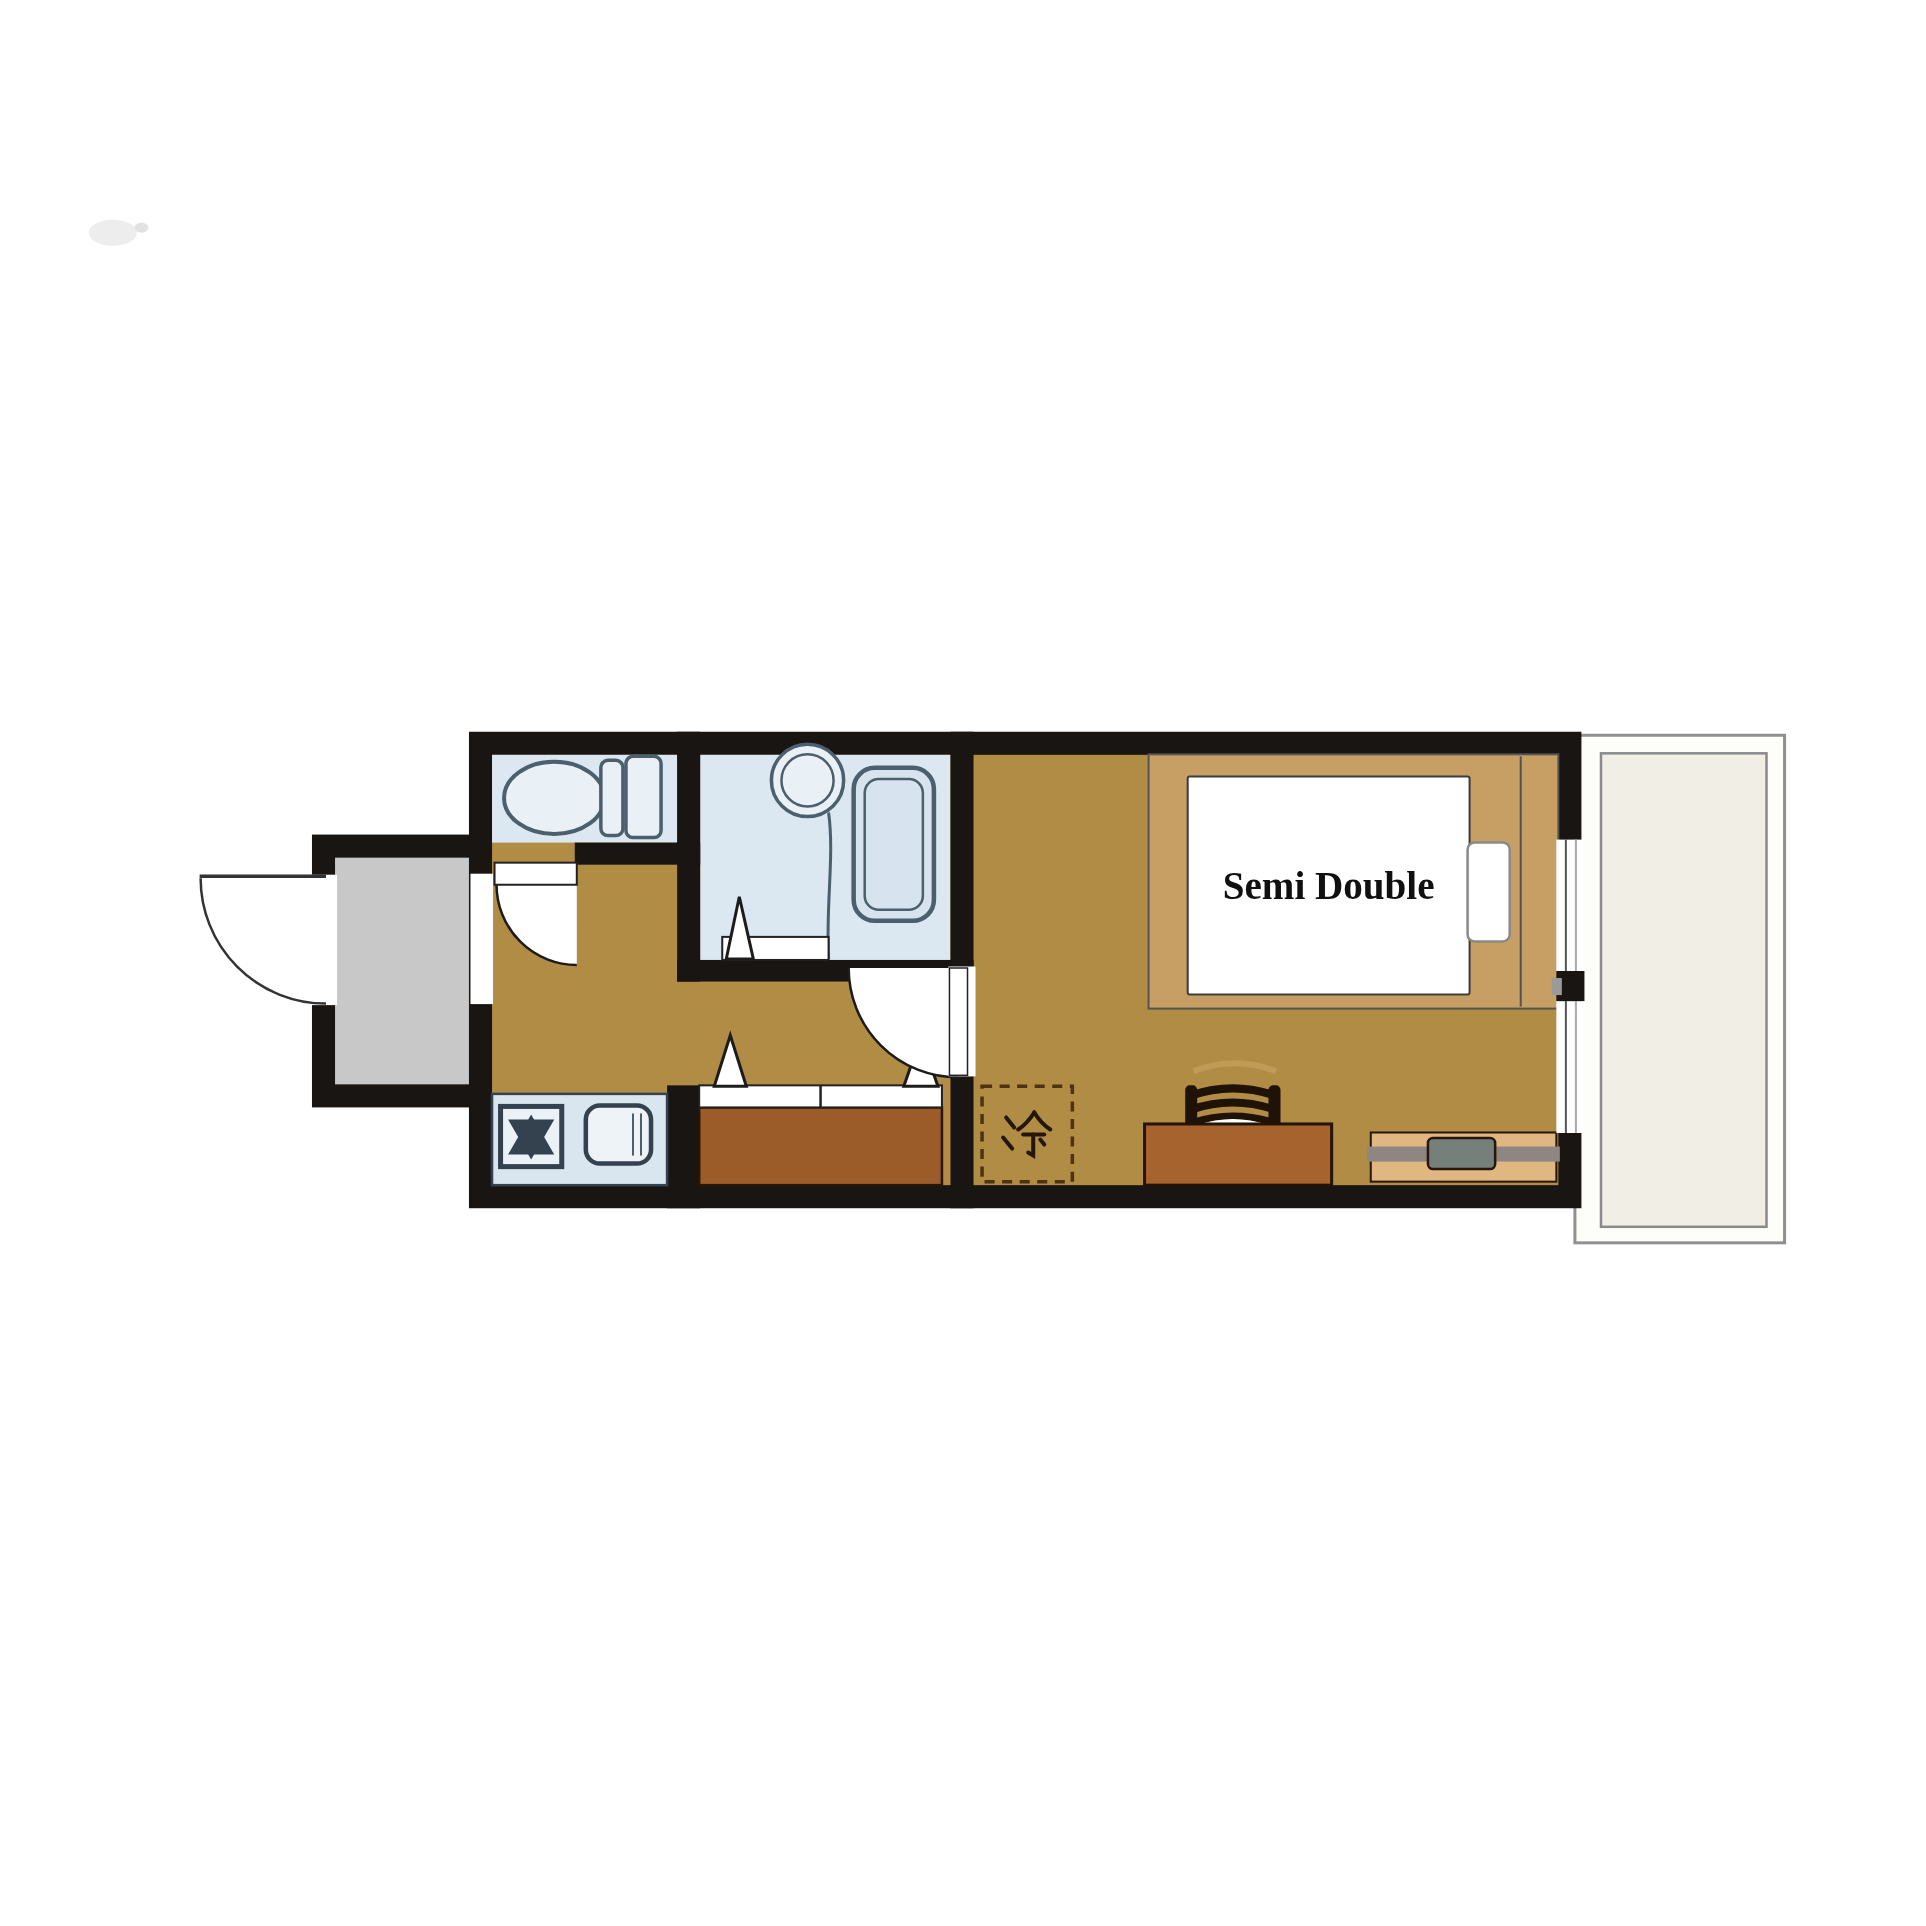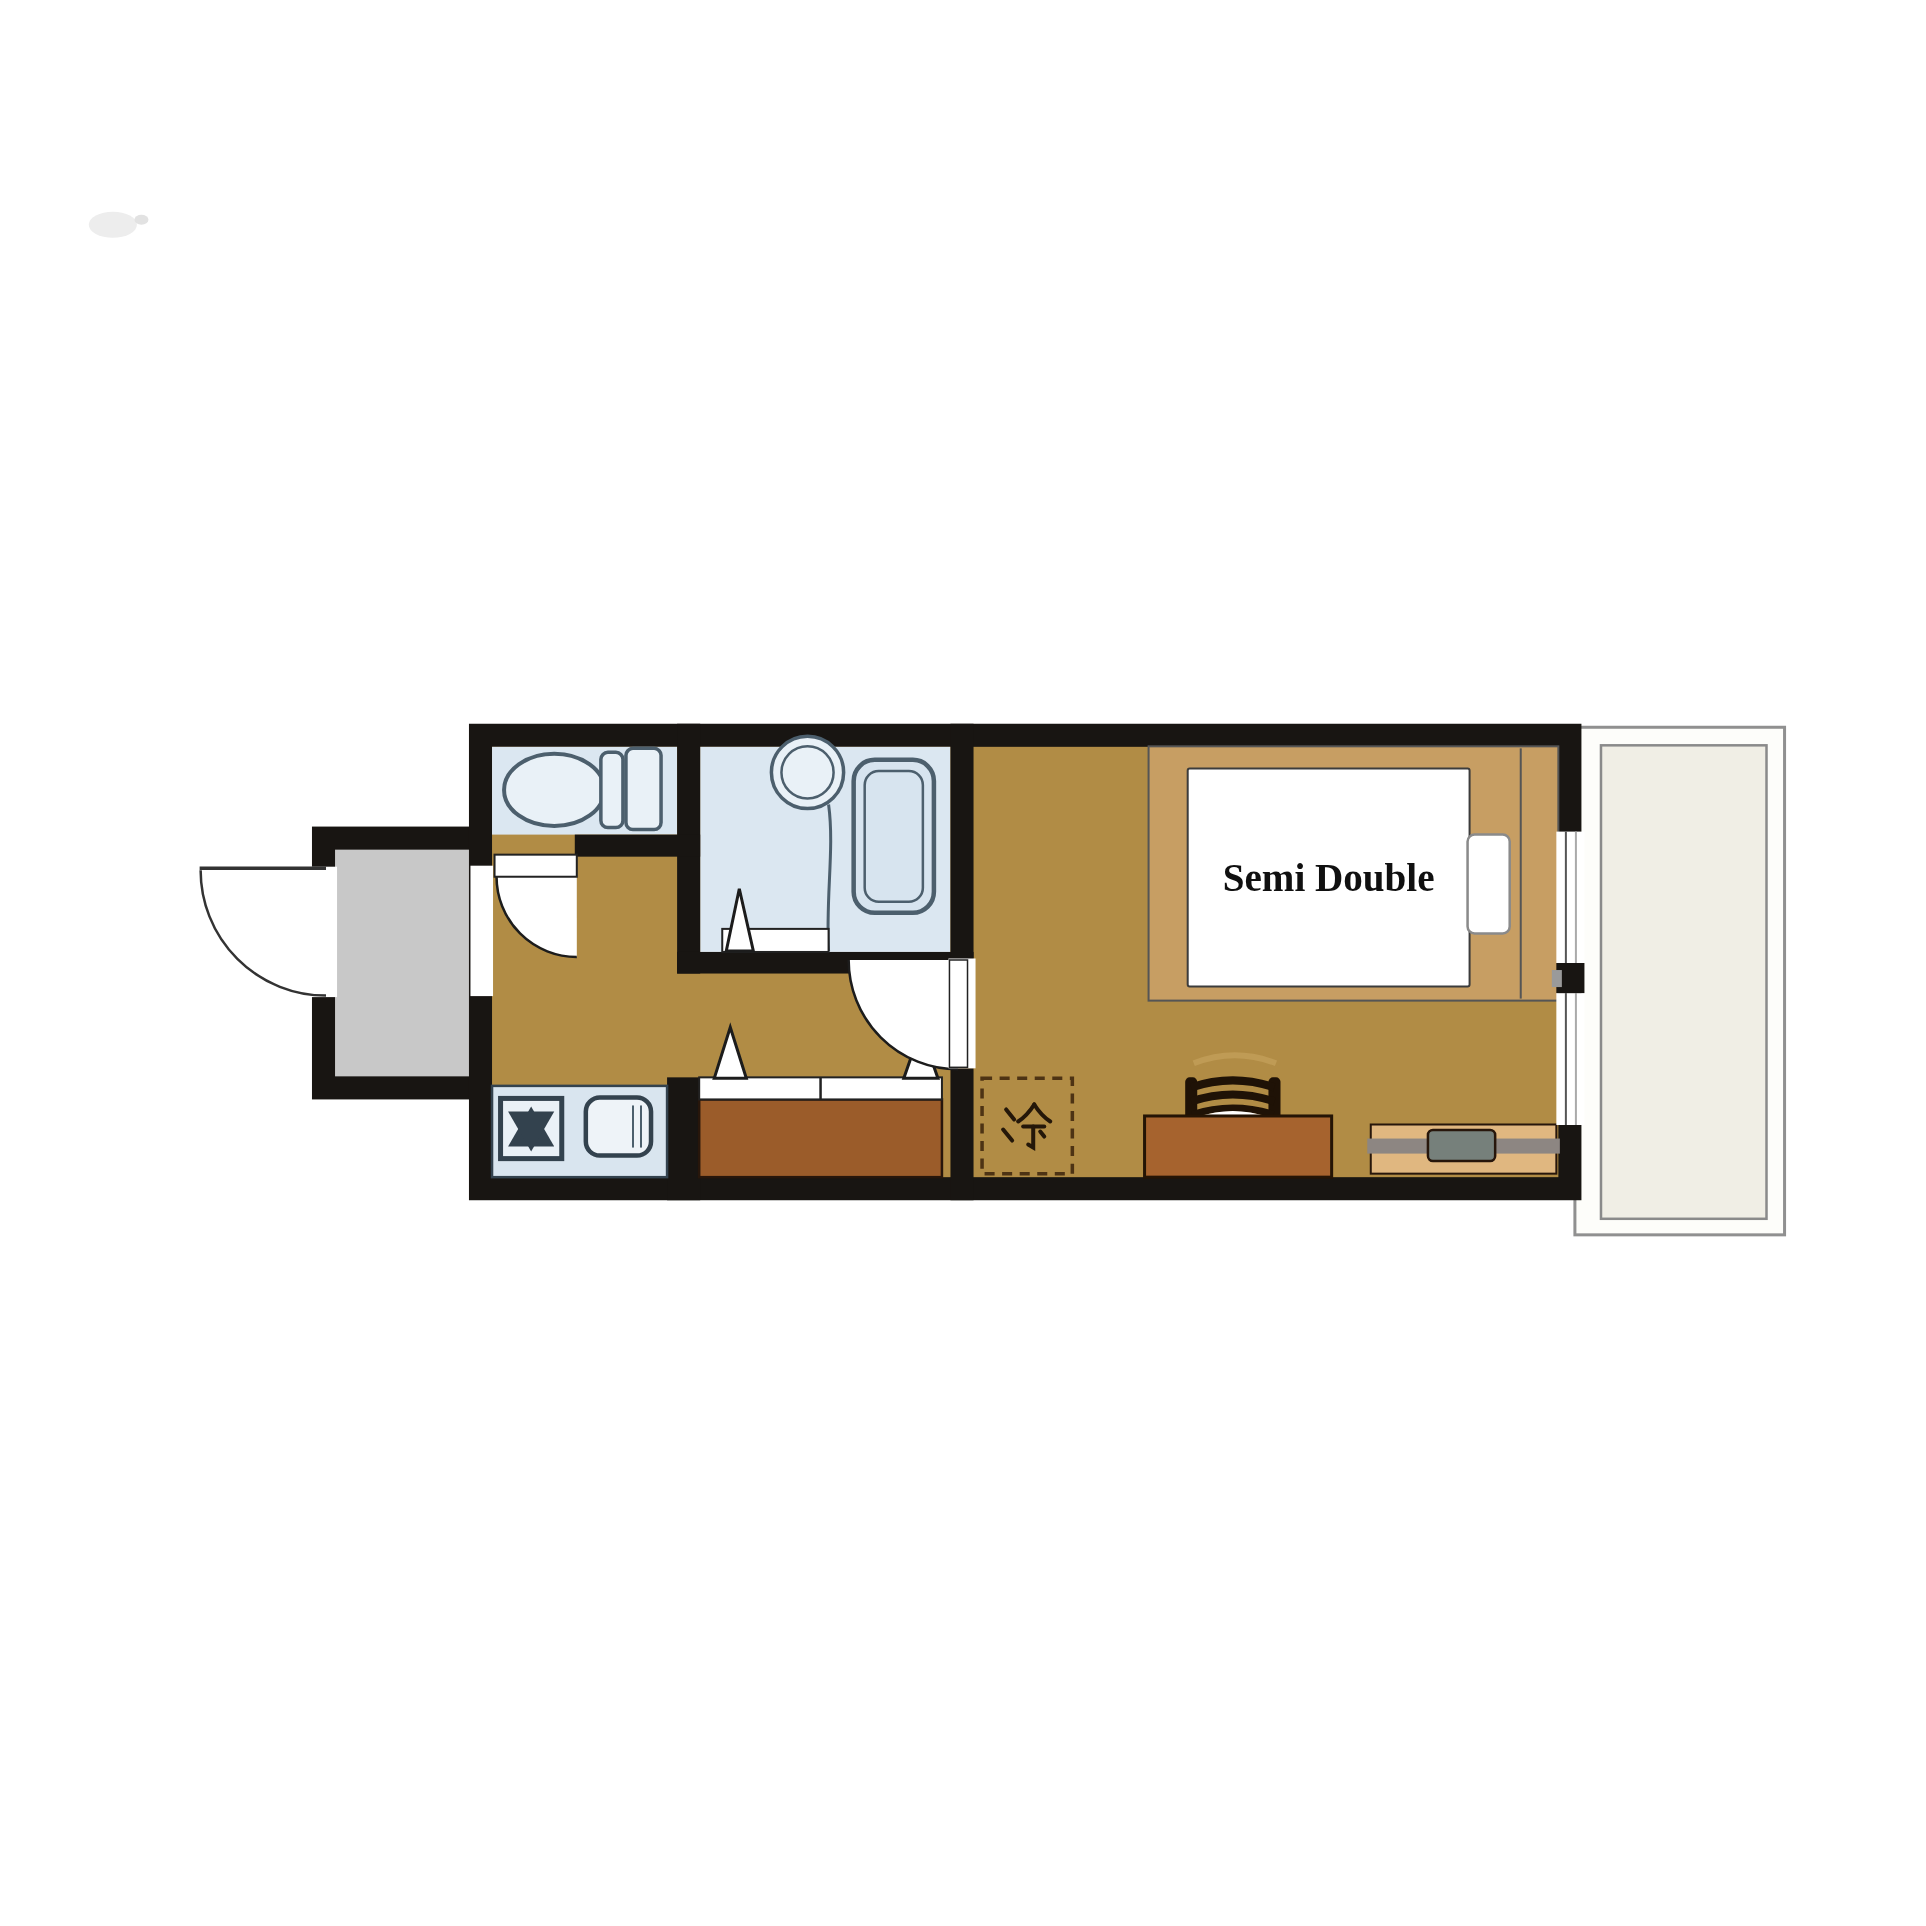--- a/index.html
+++ b/index.html
@@ -5,21 +5,21 @@
   html, body {
     margin: 0;
     padding: 0;
     width: 1926px;
     height: 1926px;
     background: #ffffff;
     font-family: "Liberation Sans", sans-serif;
   }
   #plan-wrap {
     position: absolute;
-    left: 0; top: 0;
+    left: 0; top: 8px;
     width: 1926px;
     height: 1572px;
   }
   svg { display: block; }
   text.bed-label {
     font-family: "Liberation Serif", serif;
     font-weight: bold;
     font-size: 78px;
     fill: #101010;
   }

